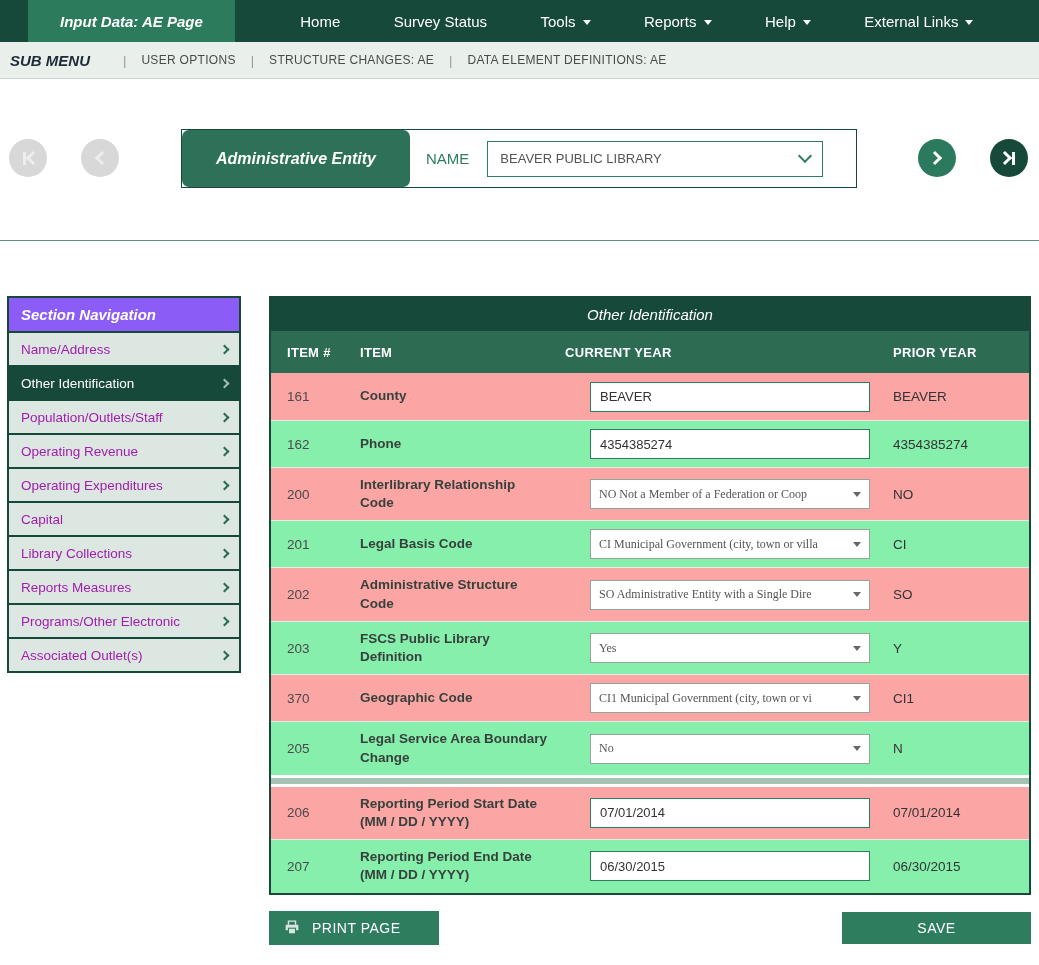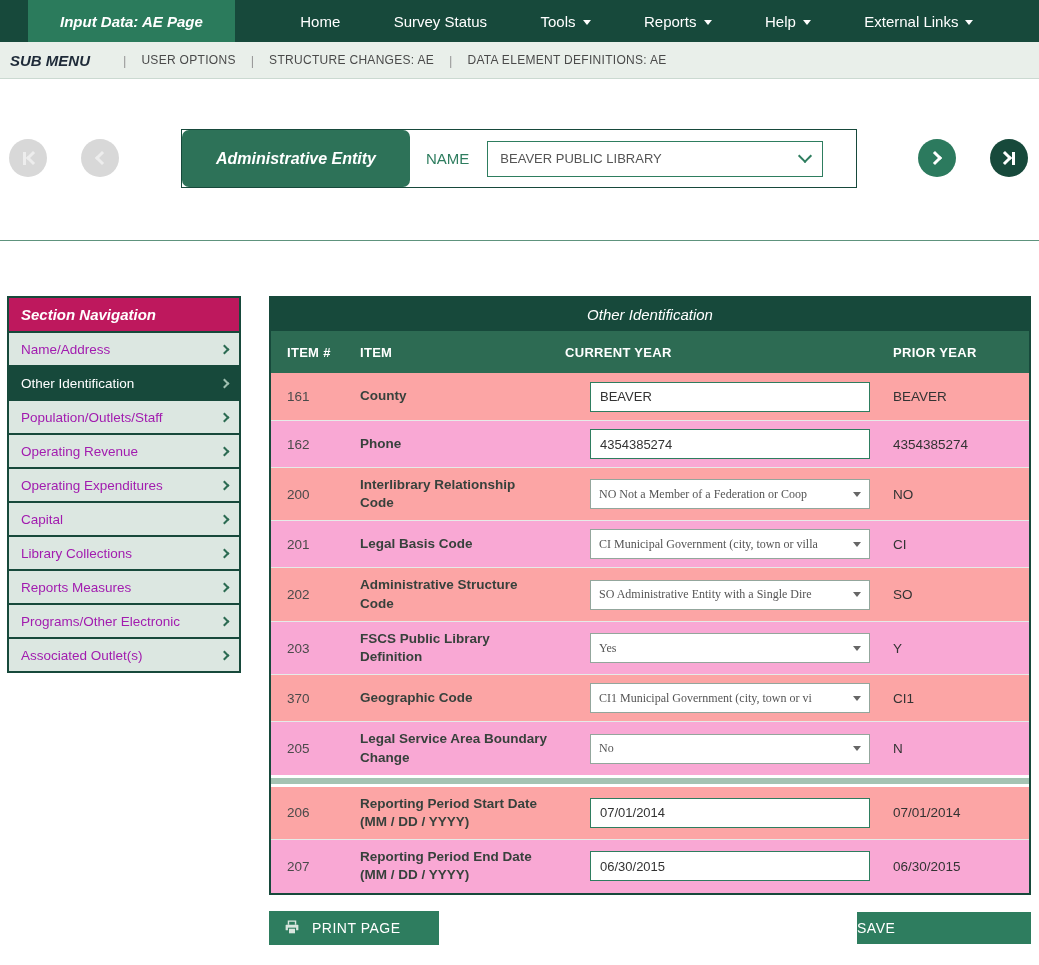--- a/index.html
+++ b/index.html
@@ -61,21 +61,21 @@
     padding: 0 12px; font-size: 13px; color: #555; cursor: pointer;
   }
   .chev-down-green { width: 10px; height: 10px; border-right: 2px solid #2E7D5F; border-bottom: 2px solid #2E7D5F; transform: rotate(45deg); margin-top: -6px; }
 
   
   .main { margin-top: 55px; padding: 0 8px 0 7px; display: flex; align-items: flex-start; }
 
   
   .sidebar { width: 234px; border: 2px solid #17493B; flex-shrink: 0; }
   .sidebar-header {
-    height: 33px; background: #be185d; color: #fff; font-style: italic; font-weight: bold;
+    height: 33px; background: #8b5cf6; color: #fff; font-style: italic; font-weight: bold;
     font-size: 15px; display: flex; align-items: center; padding-left: 12px;
   }
   .sidebar-item {
     height: 34px; background: #DCE7E1; border-top: 2px solid #17493B;
     display: flex; align-items: center; justify-content: space-between;
     padding: 0 11px 0 12px; color: #a21caf; font-size: 13.5px; cursor: pointer;
   }
   .sidebar-item.selected { background: #17493B; color: #fff; }
   .side-chev { width: 7px; height: 7px; border-top: 2.5px solid #2C6B52; border-right: 2.5px solid #2C6B52; transform: rotate(45deg); flex-shrink: 0; }
   .selected .side-chev { border-color: #9FBFB0; }
@@ -91,21 +91,21 @@
     background: #2D6B53; color: #fff; font-weight: bold; font-size: 13px;
     height: 42px; align-items: center; letter-spacing: .3px;
   }
   .table-header .h1 { padding-left: 16px; }
   .t-row {
     display: grid; grid-template-columns: 89px 205px 328px 1fr;
     align-items: center; min-height: 47px; padding: 8px 0;
   }
   .t-row + .t-row { border-top: 1px solid #E6EBE8; }
   .t-row.shaded { background: #fca5a5; }
-  .t-row.plain { background: #f9a8d4; }
+  .t-row.plain { background: #86efac; }
   .cell-itemno { padding-left: 16px; color: #4A4A4A; font-size: 13.5px; }
   .cell-item { font-weight: bold; color: #37413C; font-size: 13.5px; line-height: 1.35; padding-right: 14px; }
   .cell-current { display: flex; }
   .text-input {
     margin-left: 25px; width: 280px; height: 30px; border: 1px solid #2E7D5F;
     font-family: "Liberation Sans", sans-serif; font-size: 13px; color: #333;
     padding: 0 9px; background: #fff;
   }
   .select-box {
     margin-left: 25px; width: 280px; height: 30px; border: 1px solid #93A69C; background: #fff;
@@ -117,22 +117,22 @@
   .cell-prior { color: #333; font-size: 13.5px; }
   .divider-row { height: 12px; background: #A5C3B3; border-top: 3px solid #fff; border-bottom: 3px solid #fff; }
 
   
   .footer { margin: 16px 8px 0 269px; display: flex; justify-content: space-between; align-items: center; }
   .print-btn {
     width: 170px; height: 34px; background: #2E7D5F; color: #fff; font-size: 14px;
     letter-spacing: .5px; display: flex; align-items: center; gap: 11px; padding-left: 14px; cursor: pointer;
   }
   .save-btn {
-    width: 174px; height: 32px; background: #2E7D5F; color: #fff; font-size: 14px;
-    letter-spacing: .5px; display: flex; align-items: center; cursor: pointer;
+    width: 189px; height: 32px; background: #2E7D5F; color: #fff; font-size: 14px;
+    letter-spacing: .5px; display: flex; align-items: center; justify-content: center; cursor: pointer;
   }
 </style>
 </head>
 <body>
 
 <div class="topbar">
   <div class="page-title-box">
     <span>Input Data: AE Page</span>
   </div>
   <div class="main-nav">

